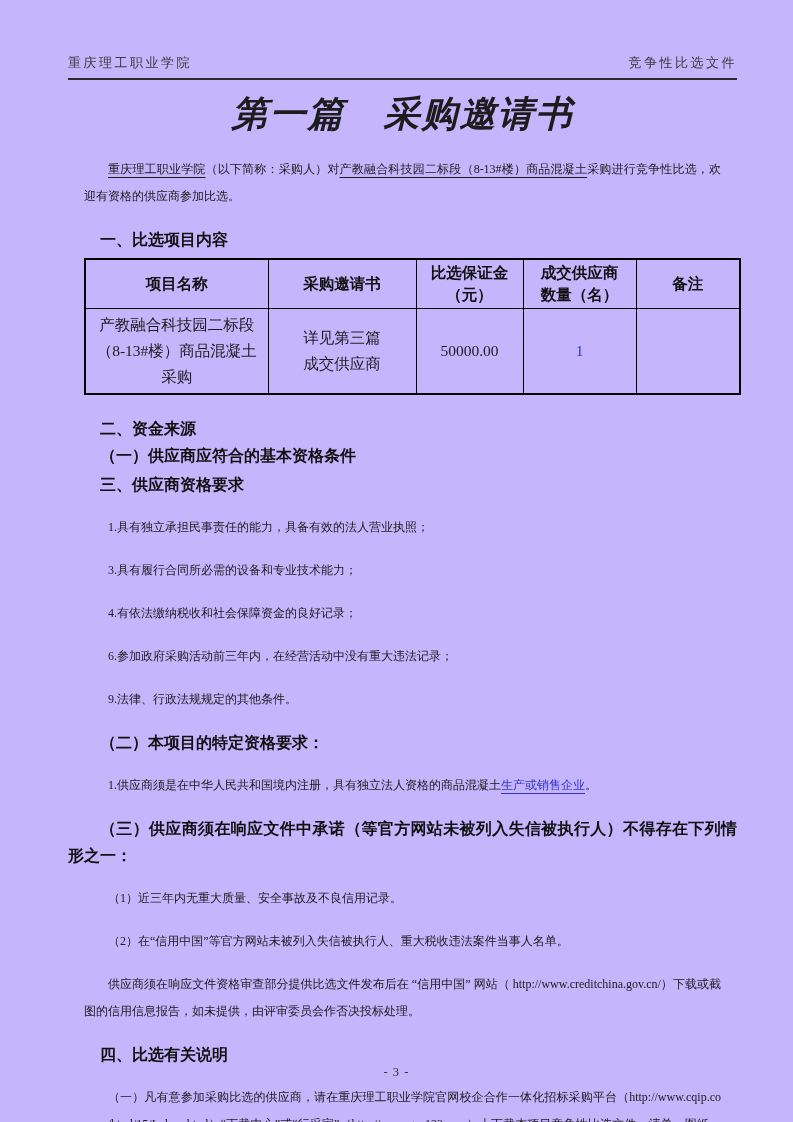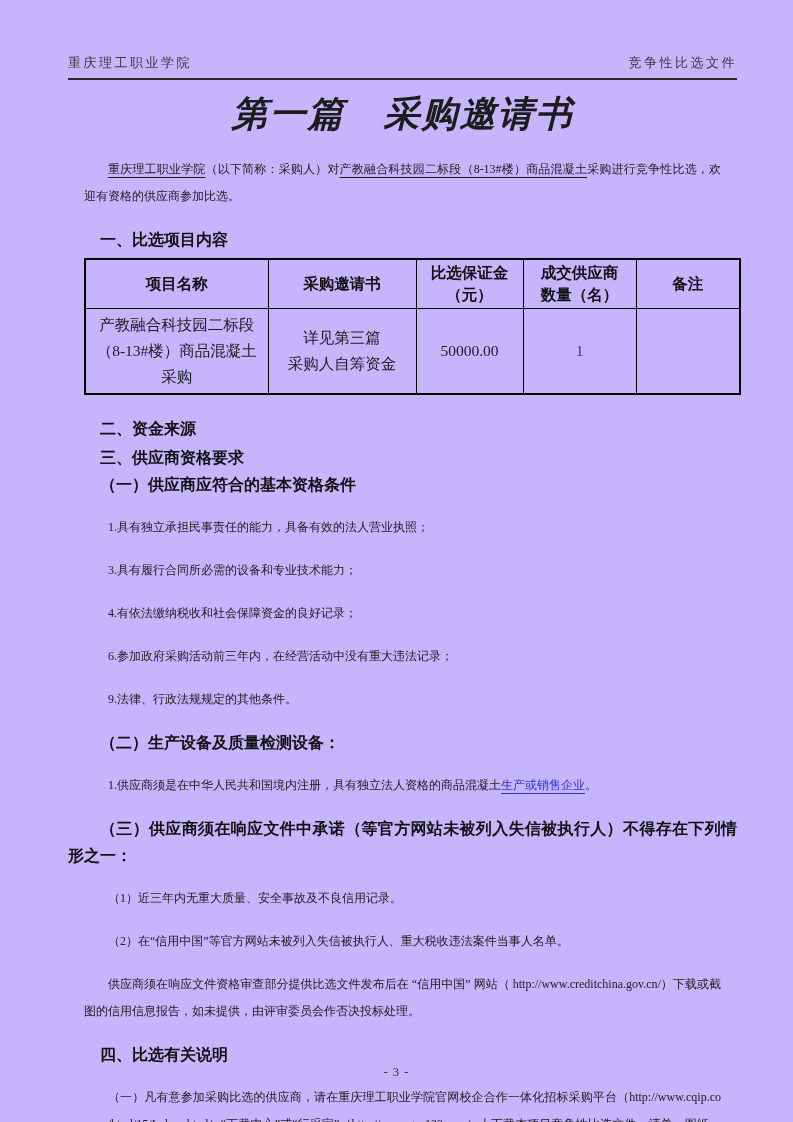--- a/index.html
+++ b/index.html
@@ -99,40 +99,40 @@
 数量（名）</th>
         <th>备注</th>
       </tr>
     </thead>
     <tbody>
       <tr>
         <td>产教融合科技园二标段
 （8-13#楼）商品混凝土
 采购</td>
         <td>详见第三篇
-采购人自筹资金</td>
+成交供应商</td>
         <td>50000.00</td>
         <td class="count-cell">1</td>
         <td></td>
       </tr>
     </tbody>
   </table>
 
   <h3 class="sec-heading mt6">二、资金来源</h3>
 
+  <h3 class="sec-heading">（一）供应商应符合的基本资格条件</h3>
+
   <h3 class="sec-heading mt2">三、供应商资格要求</h3>
-
-  <h3 class="sec-heading">（一）供应商应符合的基本资格条件</h3>
   <p class="para">1.具有独立承担民事责任的能力，具备有效的法人营业执照；</p>
   <p class="para">3.具有履行合同所必需的设备和专业技术能力；</p>
   <p class="para">4.有依法缴纳税收和社会保障资金的良好记录；</p>
   <p class="para">6.参加政府采购活动前三年内，在经营活动中没有重大违法记录；</p>
   <p class="para">9.法律、行政法规规定的其他条件。</p>
 
-  <h3 class="sec-heading">（二）生产设备及质量检测设备：</h3>
+  <h3 class="sec-heading">（二）本项目的特定资格要求：</h3>
   <p class="para"><span>1.供应商须是在中华人民共和国境内注册，具有独立法人资格的商品混凝土</span><span class="blue-link">生产或销售企业</span><span>。</span></p>
 
   <h3 class="sec-heading">（三）供应商须在响应文件中承诺（等官方网站未被列入失信被执行人）不得存在下列情形之一：</h3>
   <p class="para">（1）近三年内无重大质量、安全事故及不良信用记录。</p>
   <p class="para">（2）在“信用中国”等官方网站未被列入失信被执行人、重大税收违法案件当事人名单。</p>
   <p class="para break-all">供应商须在响应文件资格审查部分提供比选文件发布后在 “信用中国” 网站（ http://www.creditchina.gov.cn/）下载或截图的信用信息报告，如未提供，由评审委员会作否决投标处理。</p>
 
   <h3 class="sec-heading">四、比选有关说明</h3>
   <p class="para break-all">（一）凡有意参加采购比选的供应商，请在重庆理工职业学院官网校企合作一体化招标采购平台（http://www.cqip.com.cn/html/15/Index.shtml）“下载中心”或“行采家”（http://www.gec123.com）上下载本项目竞争性比选文件、清单、图纸、澄清、修改、补充</p>
 

